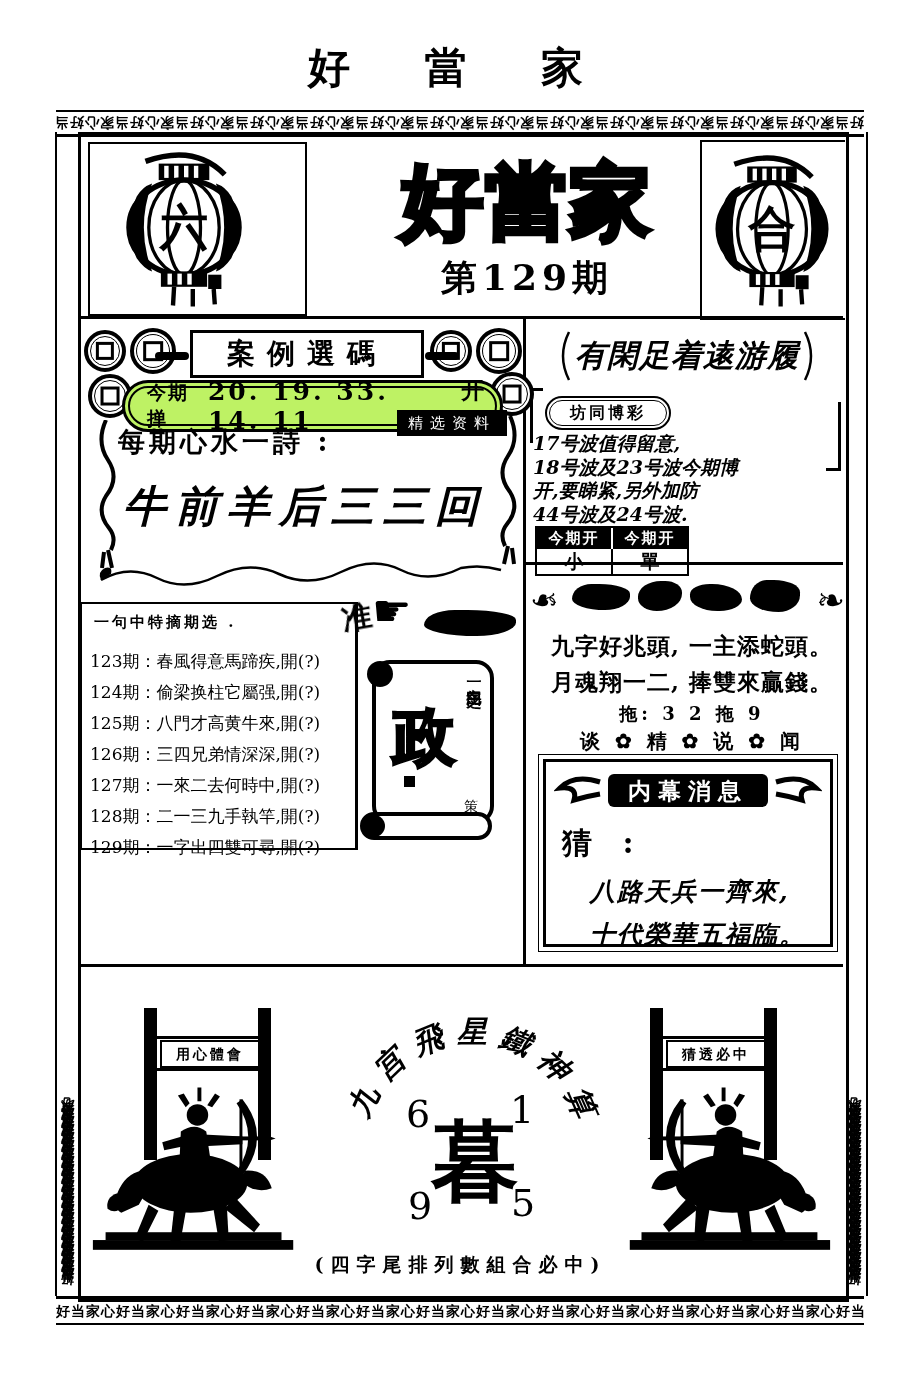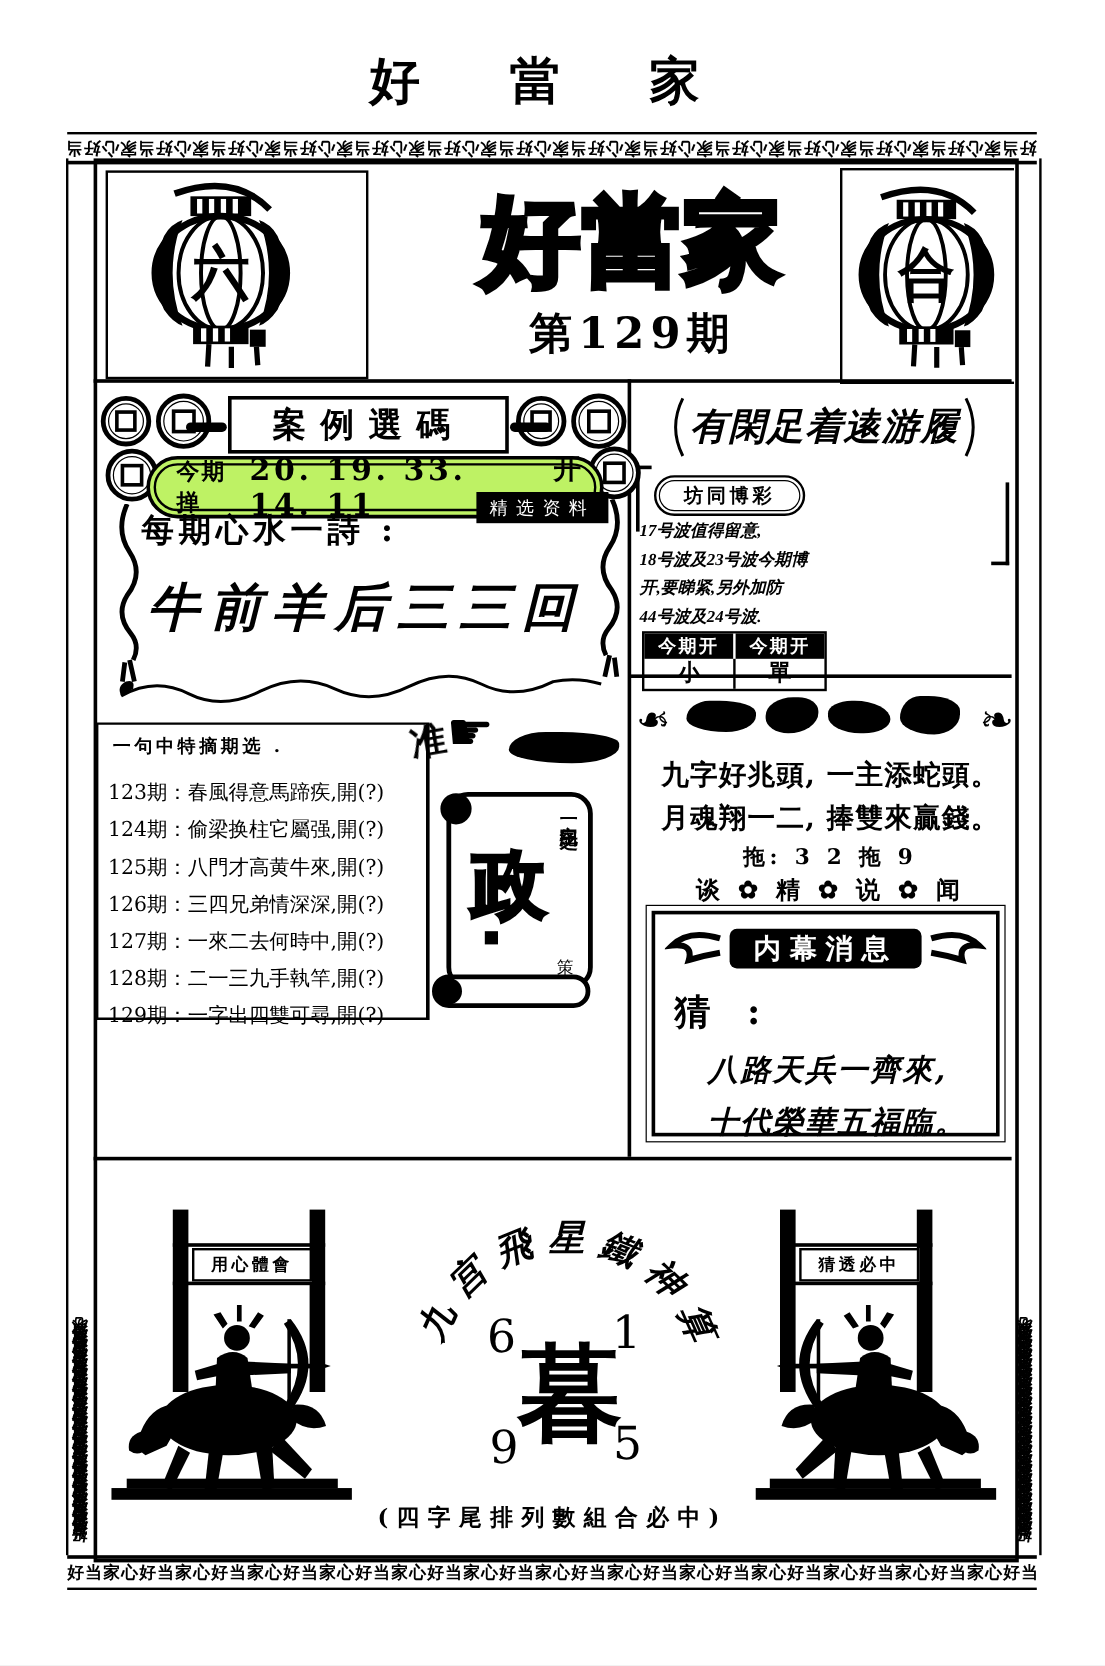--- a/index.html
+++ b/index.html
@@ -51,21 +51,21 @@
   .accurate{font-size:30px;font-weight:900;transform:rotate(-10deg);filter:blur(.4px);}
   .manicule{font-size:44px;line-height:30px;}
   .smudge{background:#000;border-radius:35% 55% 45% 60%/60% 40% 55% 45%;}
   .scroll-side{writing-mode:vertical-rl;font-size:15px;font-weight:700;letter-spacing:2px;}
   
   .slogan{display:flex;align-items:center;justify-content:center;gap:4px;
       font-size:31px;font-weight:700;font-style:italic;letter-spacing:1px;white-space:nowrap;}
   .oval-small{border:2px solid #000;border-radius:18px;text-align:center;background:#fff;}
   .oval-small::before{content:"";position:absolute;inset:2px;border:1px solid #000;border-radius:15px;}
   .oval-small span{position:relative;font-size:16px;font-weight:900;letter-spacing:3px;filter:blur(.4px);}
-  .tip-line{font-size:14px;line-height:23.5px;font-weight:600;font-style:italic;white-space:nowrap;font-family:Liberation Serif, serif;}
+  .tip-line{font-size:19px;line-height:23.5px;font-weight:600;font-style:italic;white-space:nowrap;}
   .mini-table{border:2px solid #000;display:grid;grid-template-columns:74px 76px;}
   .mini-table .th{background:#000;color:#fff;font-size:15px;font-weight:900;letter-spacing:2px;
       text-align:center;line-height:21px;height:21px;filter:blur(.3px);}
   .mini-table .th+.th{border-left:2px solid #fff;}
   .mini-table .td{font-size:19px;font-weight:700;text-align:center;line-height:25px;height:25px;}
   .mini-table .td+.td{border-left:2px solid #000;}
   .couplet-line{font-size:23px;font-weight:700;line-height:36px;letter-spacing:1px;text-align:center;white-space:nowrap;}
   .tuo{font-size:18px;letter-spacing:4px;text-align:center;font-weight:600;}
   .flower-hd{font-size:20px;font-weight:800;letter-spacing:4px;text-align:center;filter:blur(.45px);}
   .news-outer{border:1px solid #000;padding:4px;}

